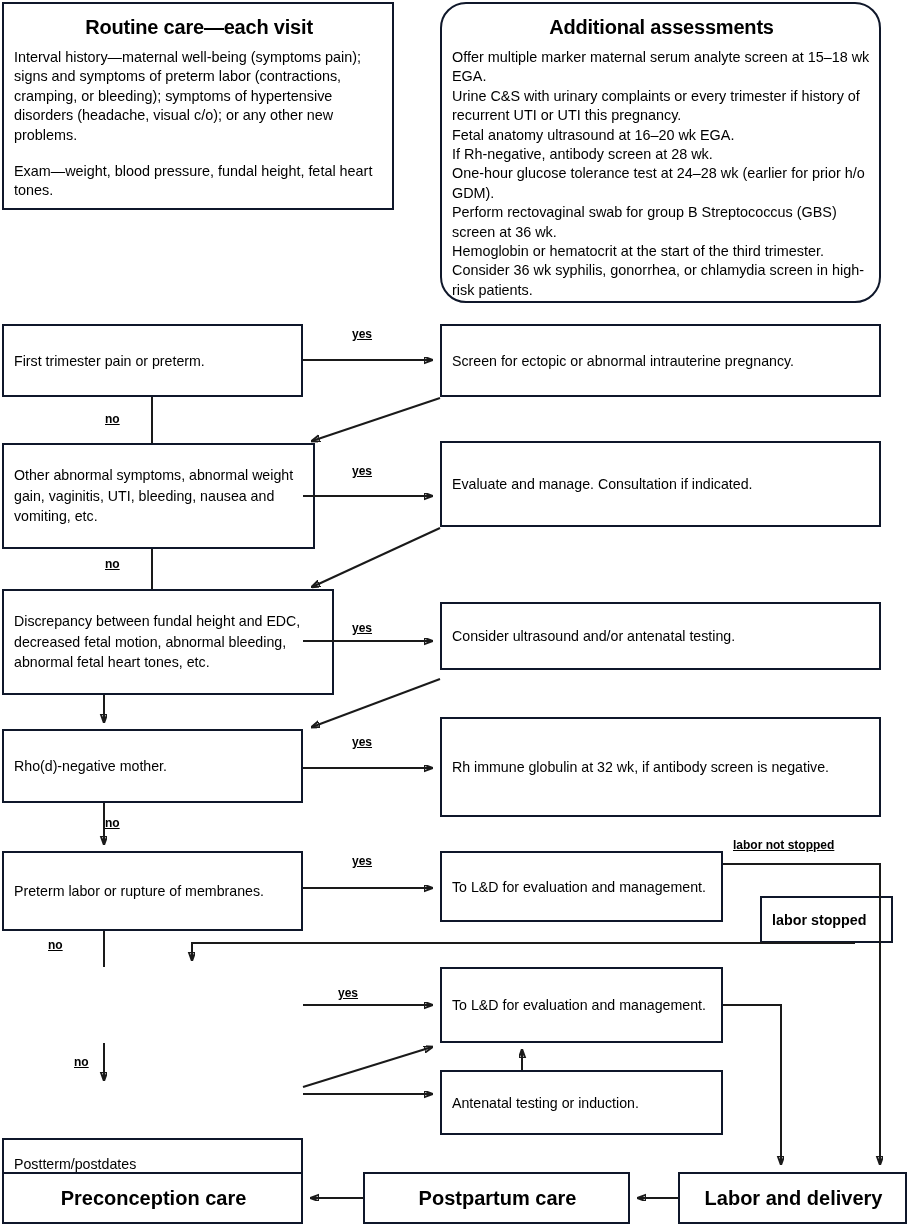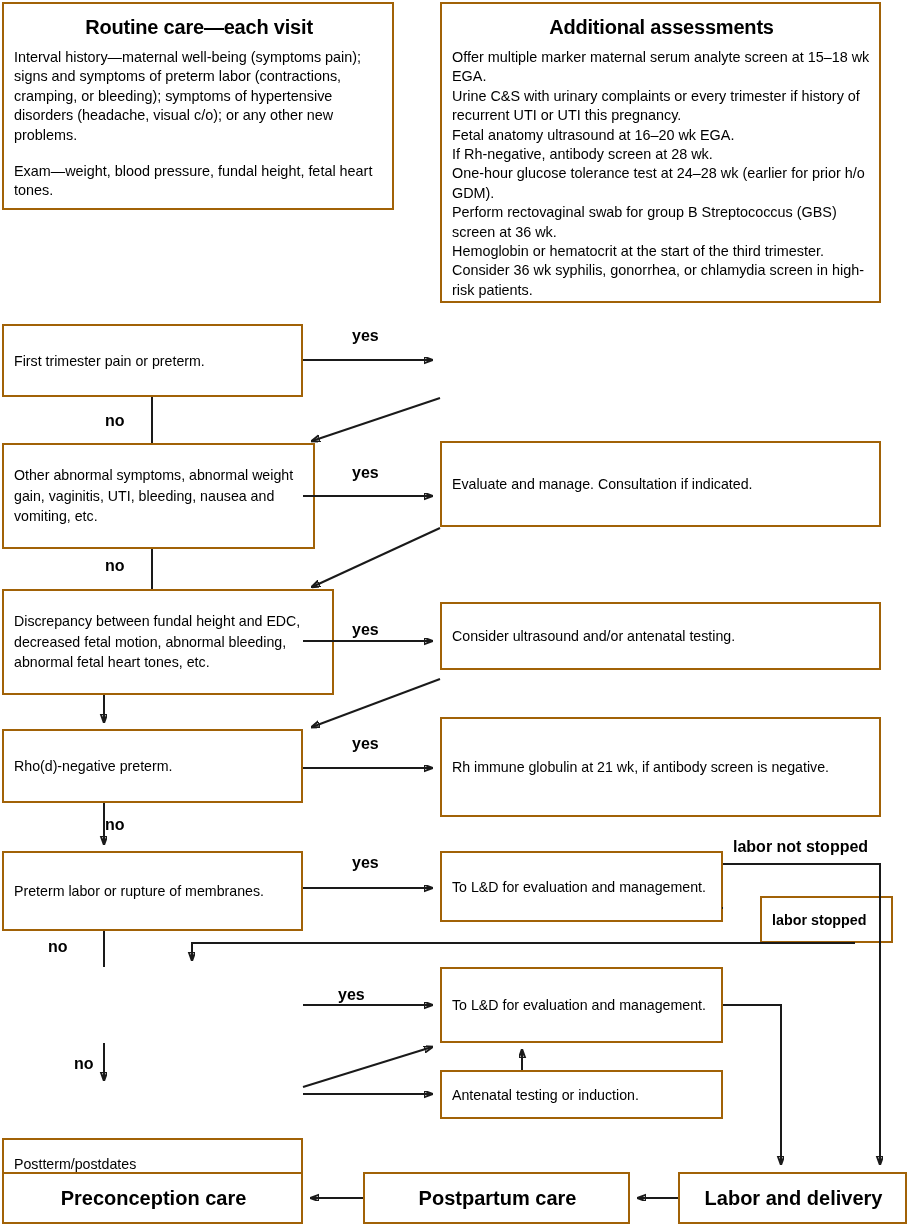--- a/index.html
+++ b/index.html
@@ -1,52 +1,52 @@
 <!DOCTYPE html>
 <html><head>
 <meta charset="utf-8">
 <style>
   html,body{margin:0;padding:0;background:#ffffff;}
   body{font-family:"Liberation Sans", sans-serif;color:#000;}
   #page{position:relative;width:909px;height:1226px;background:#fff;overflow:hidden;}
 
-  .box{position:absolute;border:2px solid #a16207;background:#fff;box-sizing:border-box;}
+  .box{position:absolute;border:2px solid #0f172a;background:#fff;box-sizing:border-box;}
   .box .inner{position:absolute;left:10px;right:8px;top:50%;transform:translateY(-50%);}
   .box .inner.top{top:12px;transform:none;}
 
   .hdr-title{font-size:20px;font-weight:bold;text-align:center;letter-spacing:-0.2px;margin:0 0 9px 0;}
   .hdr-body{font-size:14.4px;line-height:19.4px;}
   .hdr-body p{margin:0;}
   .hdr-body p.gap{margin-top:17px;}
 
   .btxt{font-size:14.2px;line-height:20.5px;}
   .bold-lg{font-size:20px;font-weight:bold;text-align:center;line-height:24px;}
   .sm-bold{font-size:14.3px;font-weight:bold;line-height:18px;}
 
-  .lbl{position:absolute;font-size:16px;font-weight:bold;white-space:nowrap;}
+  .lbl{position:absolute;font-size:12px;font-weight:bold;white-space:nowrap;text-decoration:underline;}
 
   svg.wires{position:absolute;left:0;top:0;width:909px;height:1226px;pointer-events:none;}
   svg.wires line, svg.wires path, svg.wires polyline{stroke:#1a1a1a;stroke-width:2;fill:none;}
 </style>
 </head>
 <body>
 
 <div id="page">
 
   <div class="box" style="left:2px;top:2px;width:392px;height:208px;">
     <div class="inner top">
       <div class="hdr-title">Routine care—each visit</div>
       <div class="hdr-body">
         <p>Interval history—maternal well-being (symptoms pain); signs and symptoms of preterm labor (contractions, cramping, or bleeding); symptoms of hypertensive disorders (headache, visual c/o); or any other new problems.</p>
         <p class="gap">Exam—weight, blood pressure, fundal height, fetal heart tones.</p>
       </div>
     </div>
   </div>
 
-  <div class="box" style="left:440px;top:2px;width:441px;height:301px;">
+  <div class="box" style="left:440px;top:2px;width:441px;height:301px;border-radius:26px;">
     <div class="inner top">
       <div class="hdr-title">Additional assessments</div>
       <div class="hdr-body">
         <p>Offer multiple marker maternal serum analyte screen at 15–18 wk EGA.</p>
         <p>Urine C&amp;S with urinary complaints or every trimester if history of recurrent UTI or UTI this pregnancy.</p>
         <p>Fetal anatomy ultrasound at 16–20 wk EGA.</p>
         <p>If Rh-negative, antibody screen at 28 wk.</p>
         <p>One-hour glucose tolerance test at 24–28 wk (earlier for prior h/o GDM).</p>
         <p>Perform rectovaginal swab for group B Streptococcus (GBS) screen at 36 wk.</p>
         <p>Hemoglobin or hematocrit at the start of the third trimester.</p>
@@ -54,20 +54,25 @@
       </div>
     </div>
   </div>
 
   <div class="box" style="left:2px;top:324px;width:301px;height:73px;">
     <div class="inner">
         <div class="btxt">First trimester pain or preterm.</div>
       </div>
   </div>
 
+  <div class="box" style="left:440px;top:324px;width:441px;height:73px;">
+    <div class="inner">
+        <div class="btxt">Screen for ectopic or abnormal intrauterine pregnancy.</div>
+      </div>
+  </div>
 
   <div class="box" style="left:2px;top:443px;width:313px;height:106px;">
     <div class="inner">
         <div class="btxt">Other abnormal symptoms, abnormal weight gain, vaginitis, UTI, bleeding, nausea and vomiting, etc.</div>
       </div>
   </div>
 
   <div class="box" style="left:440px;top:441px;width:441px;height:86px;">
     <div class="inner">
         <div class="btxt">Evaluate and manage. Consultation if indicated.</div>
@@ -81,27 +86,27 @@
   </div>
 
   <div class="box" style="left:440px;top:602px;width:441px;height:68px;">
     <div class="inner">
         <div class="btxt">Consider ultrasound and/or antenatal testing.</div>
       </div>
   </div>
 
   <div class="box" style="left:2px;top:729px;width:301px;height:74px;">
     <div class="inner">
-        <div class="btxt">Rho(d)-negative preterm.</div>
+        <div class="btxt">Rho(d)-negative mother.</div>
       </div>
   </div>
 
   <div class="box" style="left:440px;top:717px;width:441px;height:100px;">
     <div class="inner">
-        <div class="btxt">Rh immune globulin at 21 wk, if antibody screen is negative.</div>
+        <div class="btxt">Rh immune globulin at 32 wk, if antibody screen is negative.</div>
       </div>
   </div>
 
   <div class="box" style="left:2px;top:851px;width:301px;height:80px;">
     <div class="inner">
         <div class="btxt">Preterm labor or rupture of membranes.</div>
       </div>
   </div>
 
   <div class="box" style="left:440px;top:851px;width:283px;height:71px;">
@@ -122,21 +127,21 @@
         <div class="btxt">To L&amp;D for evaluation and management.</div>
       </div>
   </div>
 
   <div class="box" style="left:2px;top:1138px;width:301px;height:52px;">
     <div class="inner">
         <div class="btxt">Postterm/postdates</div>
       </div>
   </div>
 
-  <div class="box" style="left:440px;top:1070px;width:283px;height:49px;">
+  <div class="box" style="left:440px;top:1070px;width:283px;height:65px;">
     <div class="inner">
         <div class="btxt">Antenatal testing or induction.</div>
       </div>
   </div>
 
   <div class="box" style="left:2px;top:1172px;width:301px;height:52px;">
     <div class="inner">
         <div class="bold-lg">Preconception care</div>
       </div>
   </div>

